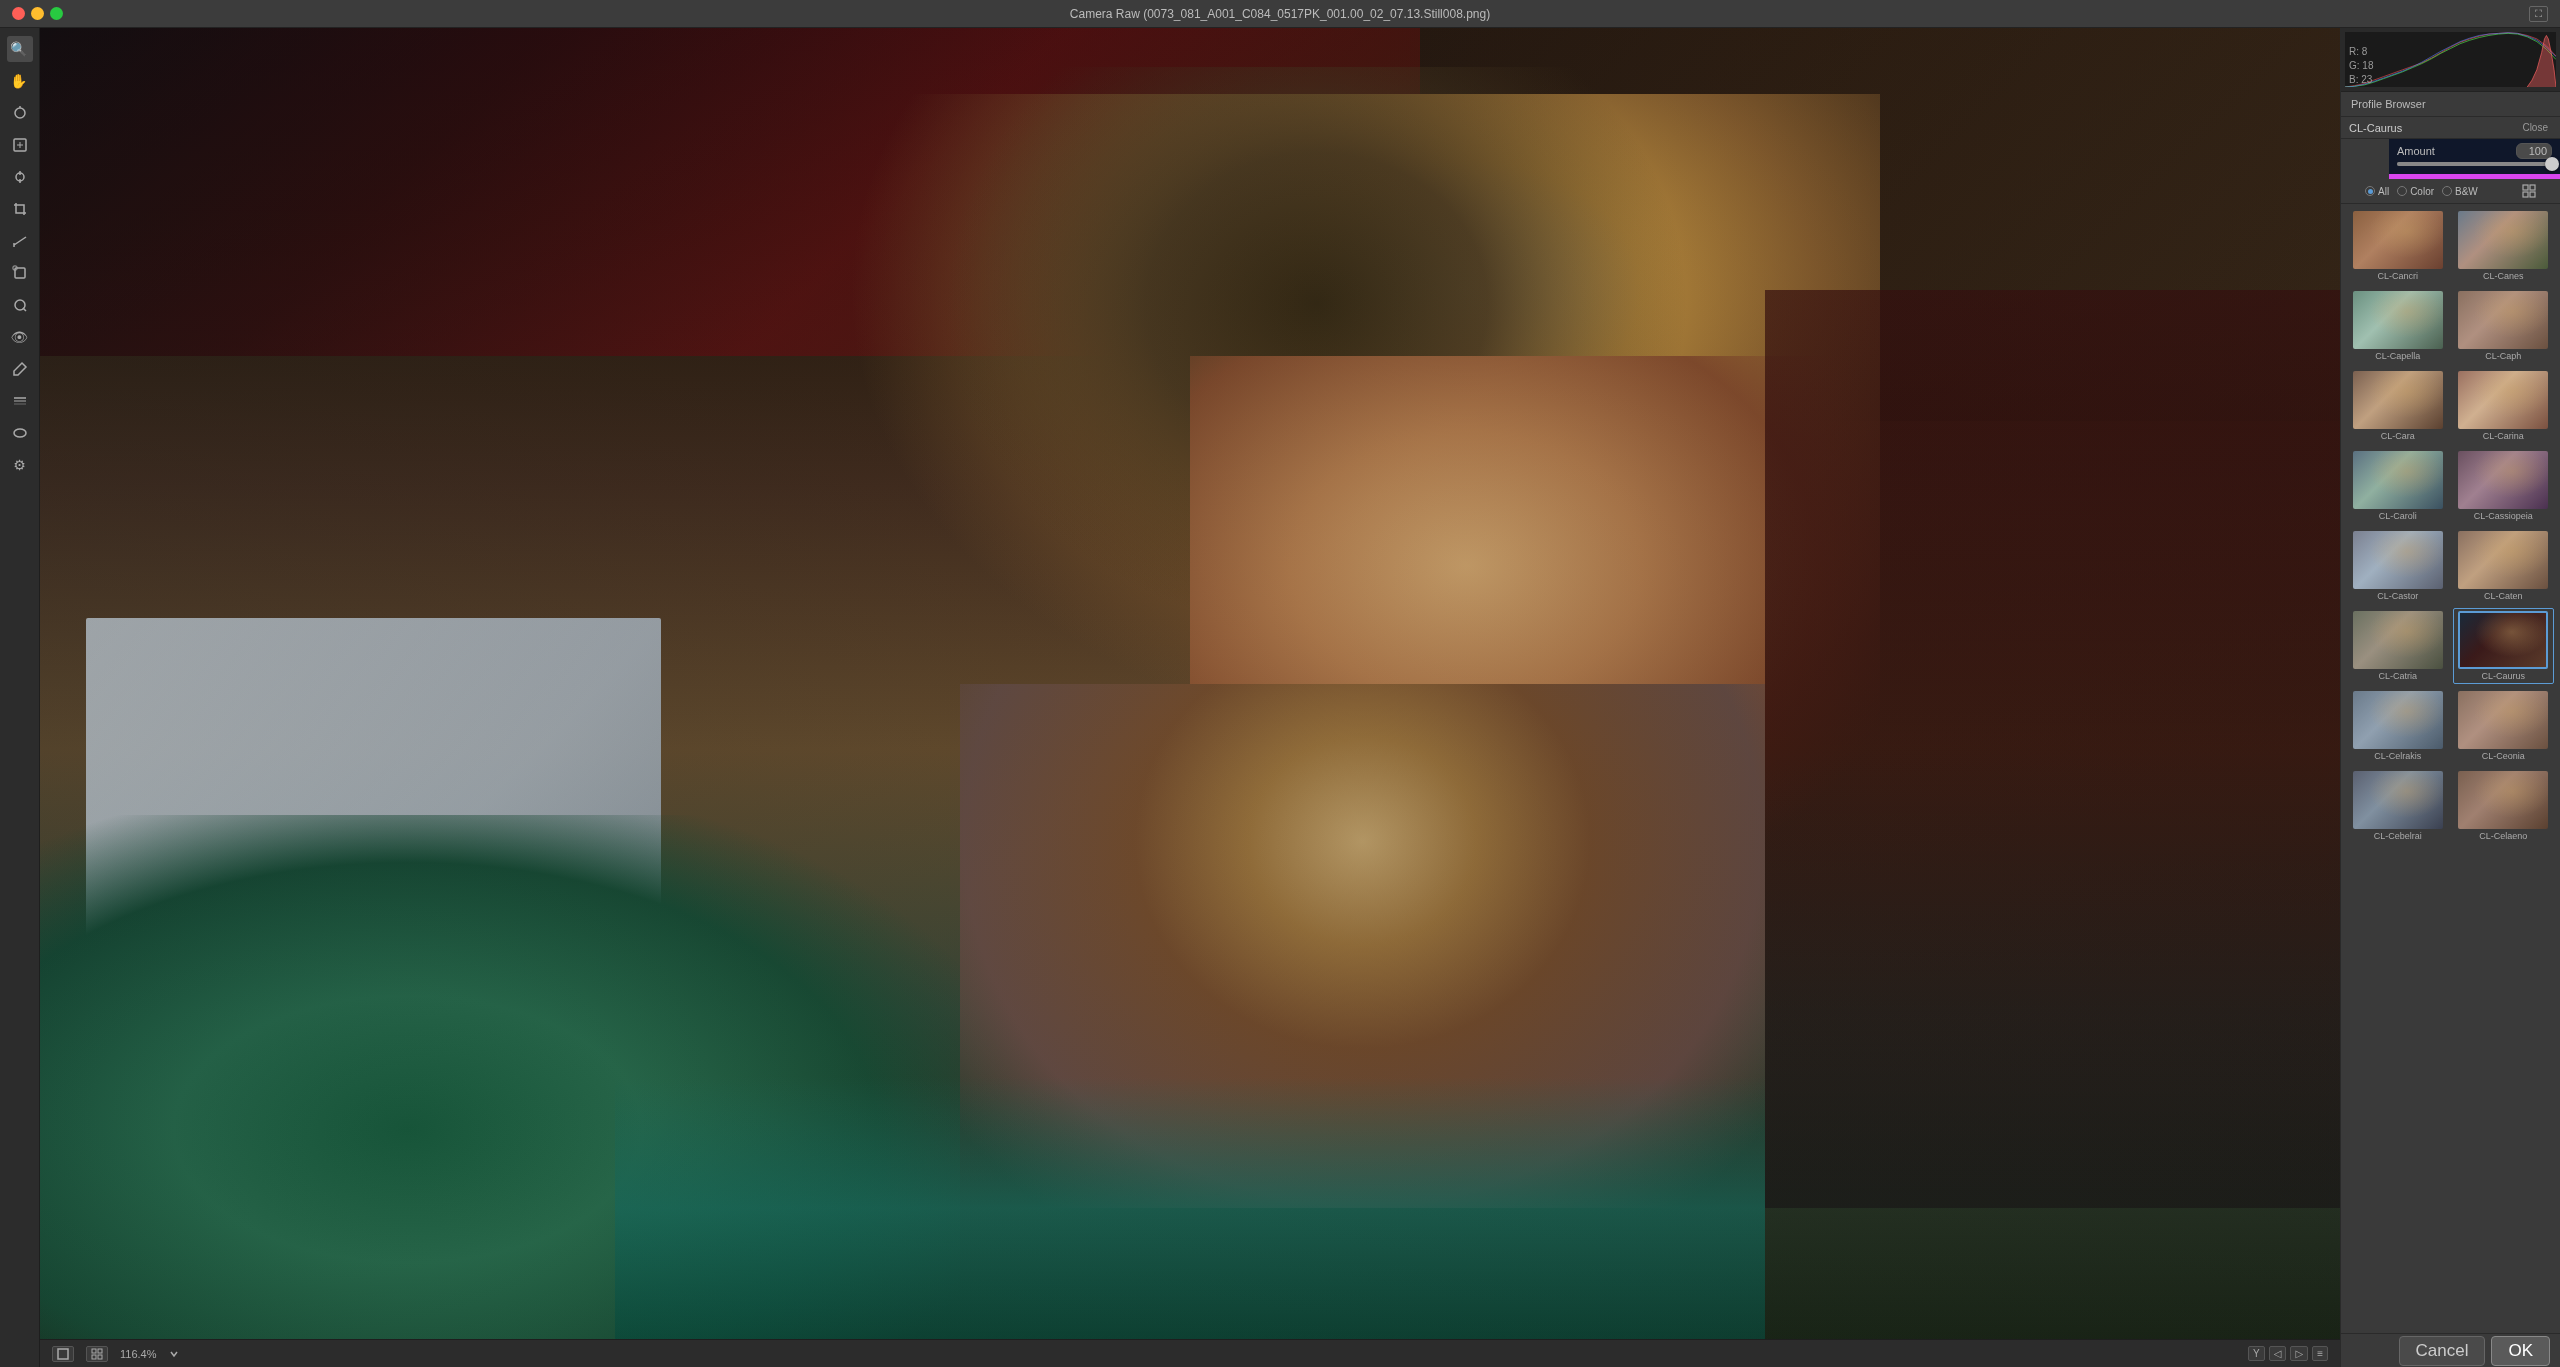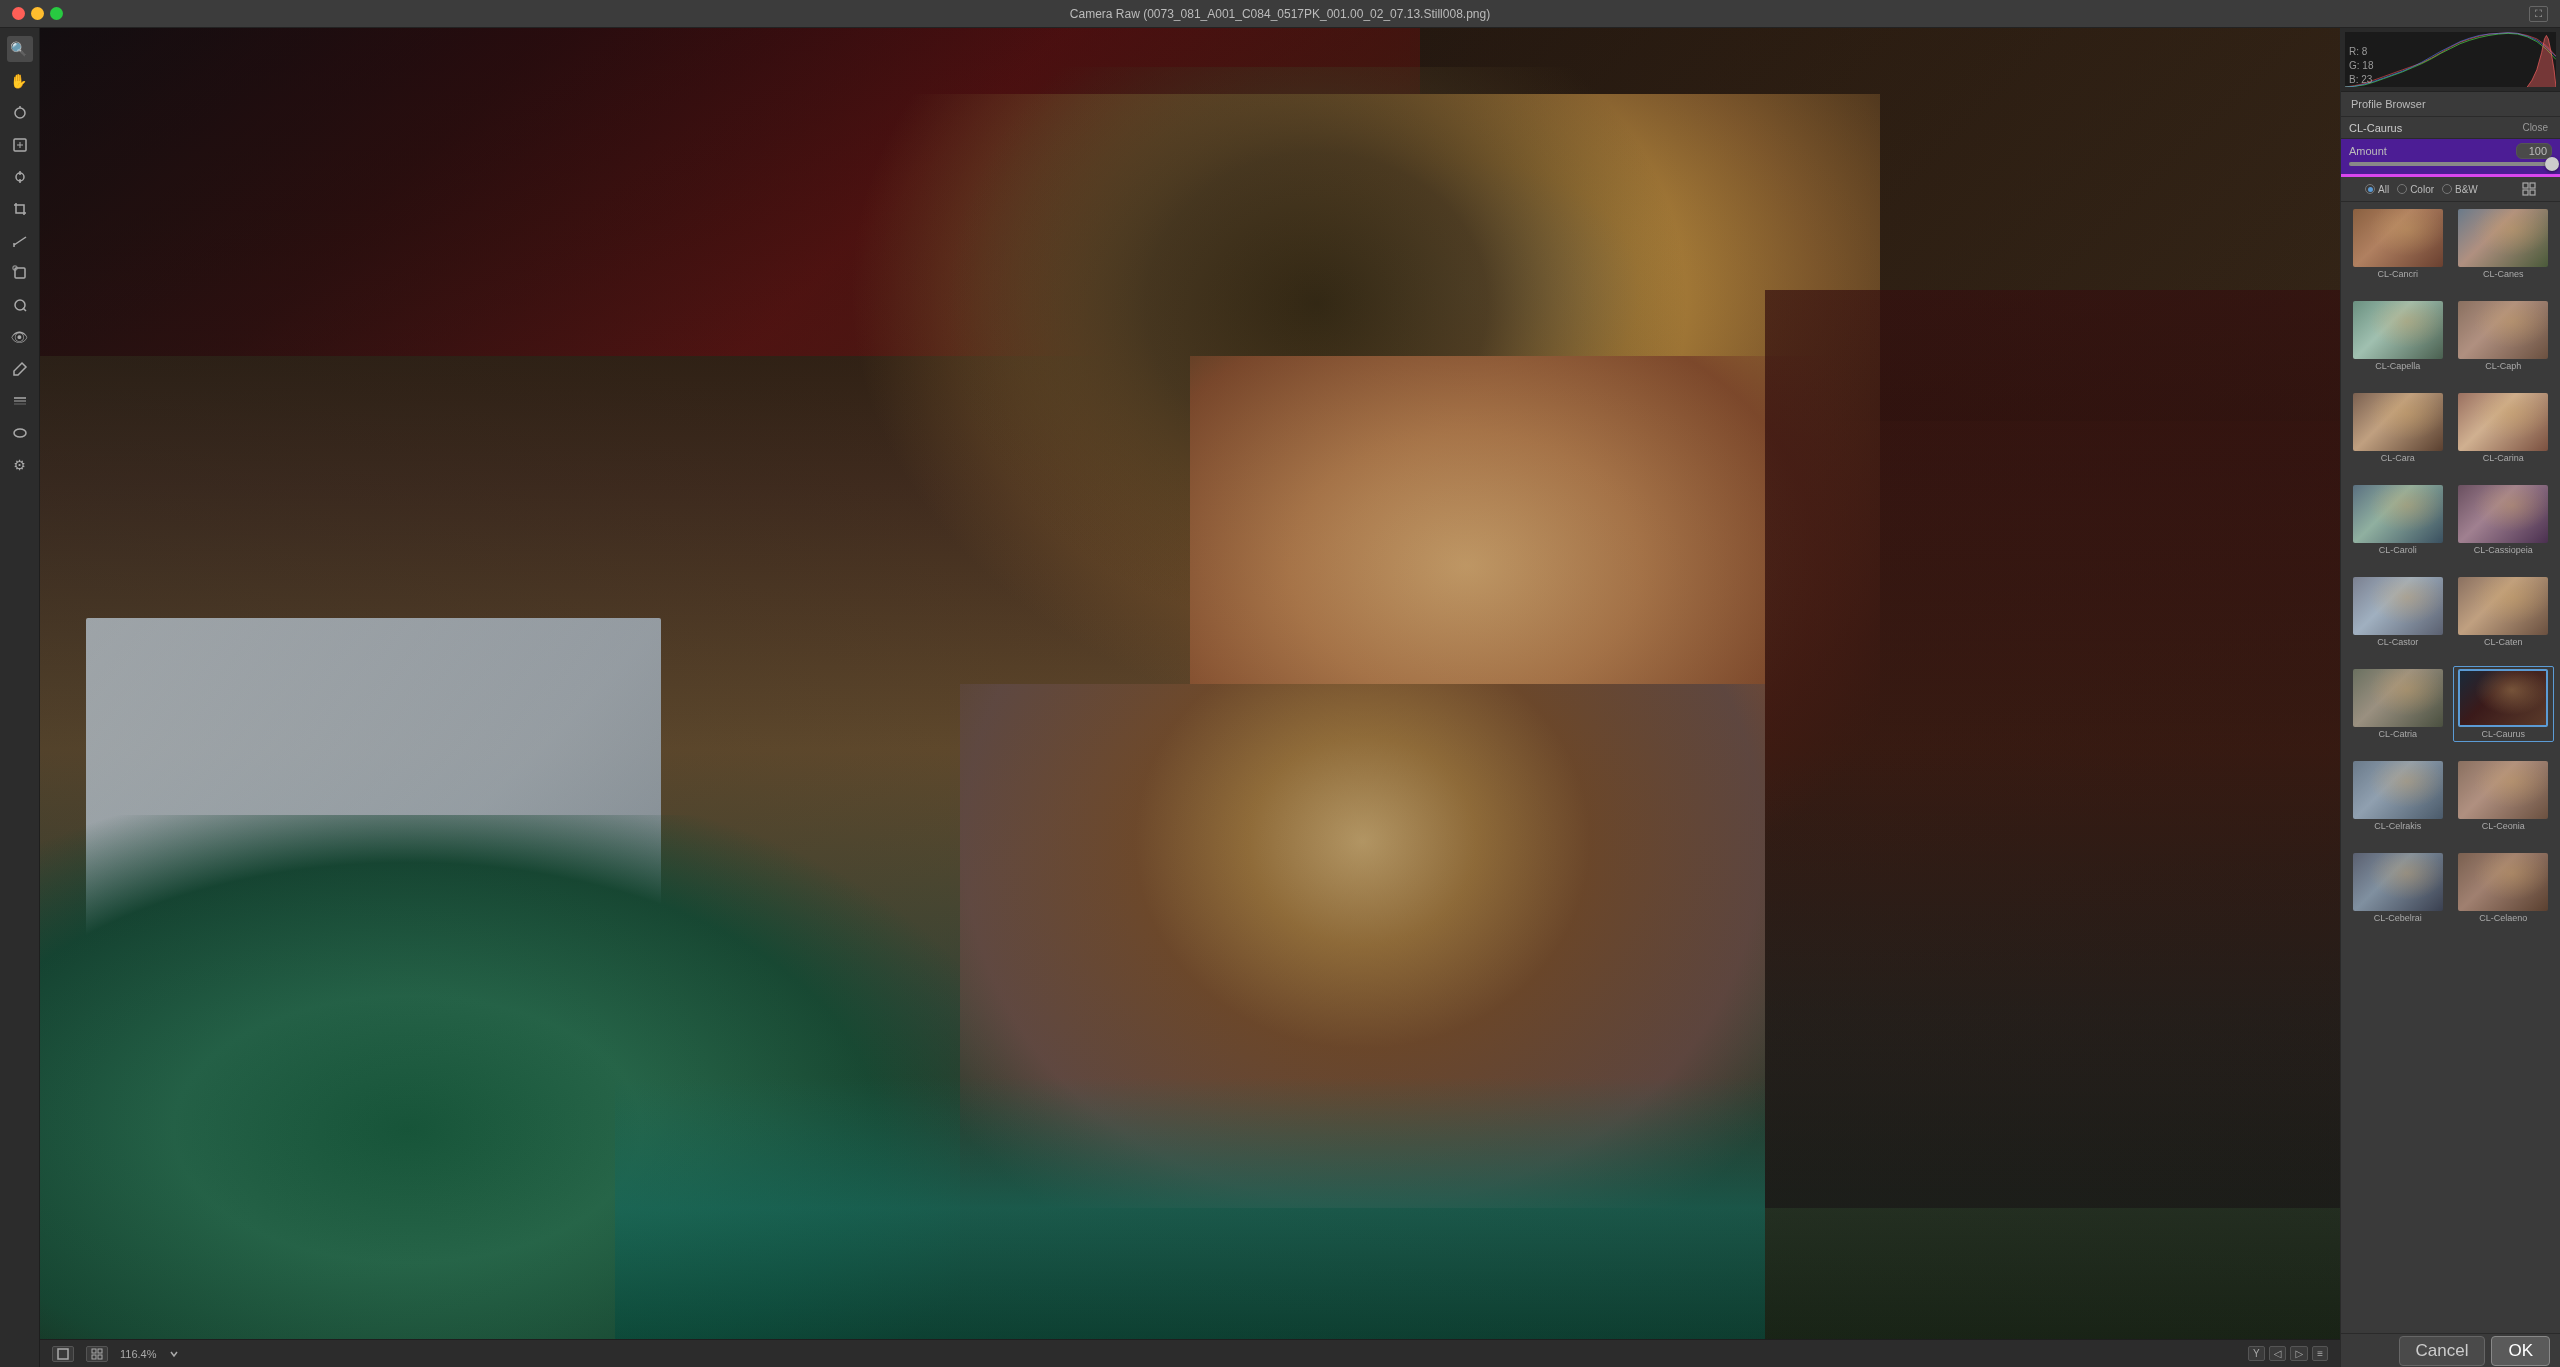--- a/index.html
+++ b/index.html
@@ -214,22 +214,23 @@
       cursor: pointer;
       padding: 1px 4px;
       background: none;
       border: none;
       color: #999;
     }
 
     
     #amount-row {
       padding: 4px 8px 8px;
-      background: #4c1d95;
-      border-bottom: 3px solid #d946ef;
+      background: #0f172a;
+      border-bottom: 5px solid #d946ef;
+      margin-left: 48px;
     }
     .amount-label-row {
       display: flex;
       justify-content: space-between;
       align-items: center;
       margin-bottom: 3px;
     }
     .amount-label { font-size: 11px; color: #bbb; }
     .amount-value {
       font-size: 11px;
@@ -302,21 +303,21 @@
       cursor: pointer;
     }
 
     
     #profiles-grid {
       flex: 1;
       overflow-y: auto;
       padding: 4px 6px;
       display: flex;
       flex-direction: column;
-      gap: 12px;
+      gap: 0;
       background: #3a3a3a;
     }
     #profiles-grid::-webkit-scrollbar {
       width: 8px;
     }
     #profiles-grid::-webkit-scrollbar-track {
       background: #2a2a2a;
     }
     #profiles-grid::-webkit-scrollbar-thumb {
       background: #555;

